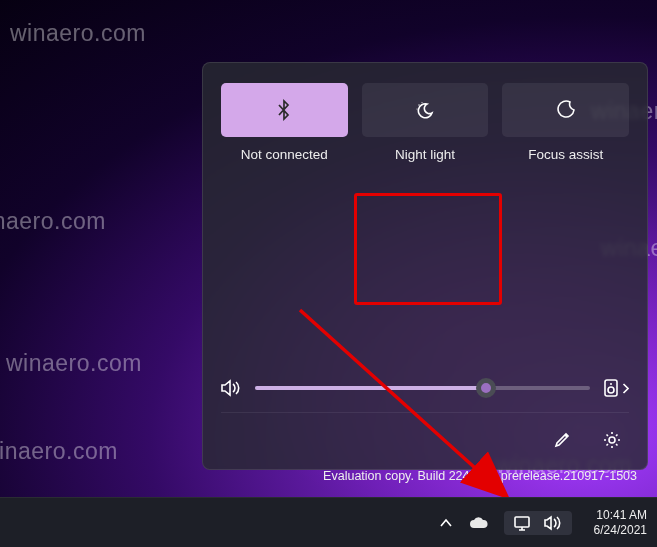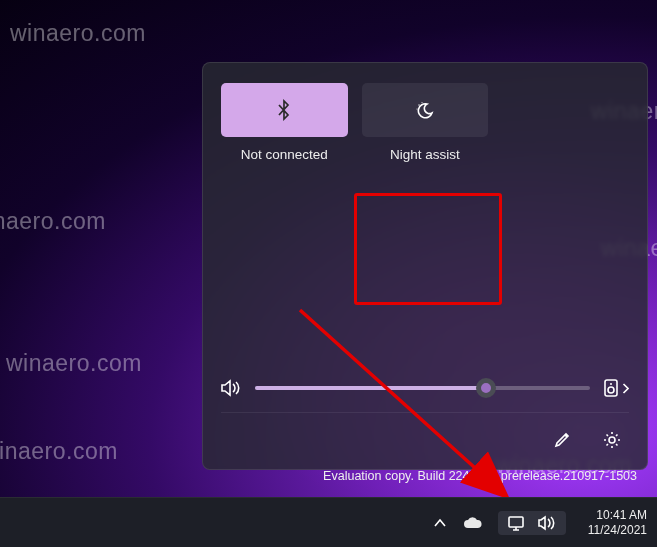--- a/index.html
+++ b/index.html
@@ -124,23 +124,33 @@
       <div class="tile-btn">
         <span>
           <svg width="22" height="18" viewBox="0 0 22 18">
               <path class="stroke" d="M13 3 A7 7 0 1 0 18 12 A5 5 0 0 1 13 3 Z"></path>
               <circle cx="5" cy="4" r="0.7" fill="#fff"></circle>
               <circle cx="8" cy="1.5" r="0.5" fill="#fff"></circle>
               <circle cx="3" cy="8" r="0.5" fill="#fff"></circle>
             </svg>
         </span>
       </div>
-      <span class="tile-label">Night assist</span>
-    </div>
-
+      <span class="tile-label">Night light</span>
+    </div>
+
+    <div class="tile">
+      <div class="tile-btn">
+        <span>
+          <svg width="20" height="20" viewBox="0 0 20 20">
+              <path class="stroke" d="M14 2 A8 8 0 1 0 18 10 A6 6 0 0 1 14 2 Z"></path>
+            </svg>
+        </span>
+      </div>
+      <span class="tile-label">Focus assist</span>
+    </div>
 
 
     <div></div>
   </div>
 
   <div class="highlight"></div>
 
   <div class="vol-row">
     <span class="icon-btn">
       <svg width="20" height="18" viewBox="0 0 20 18">
@@ -215,16 +225,16 @@
           </svg>
       </span>
       <span>
         <svg width="18" height="16" viewBox="0 0 18 16">
             <path class="stroke" d="M1 5 H3 L7 2 V14 L3 11 H1 Z M10 4 A5 5 0 0 1 10 12 M13 2 A8 8 0 0 1 13 14"></path>
           </svg>
       </span>
     </div>
     <div class="clock">
       <span>10:41 AM</span>
-      <span>11/24/2021</span>
+      <span>6/24/2021</span>
     </div>
   </div>
 </div>
 
 </body></html>

